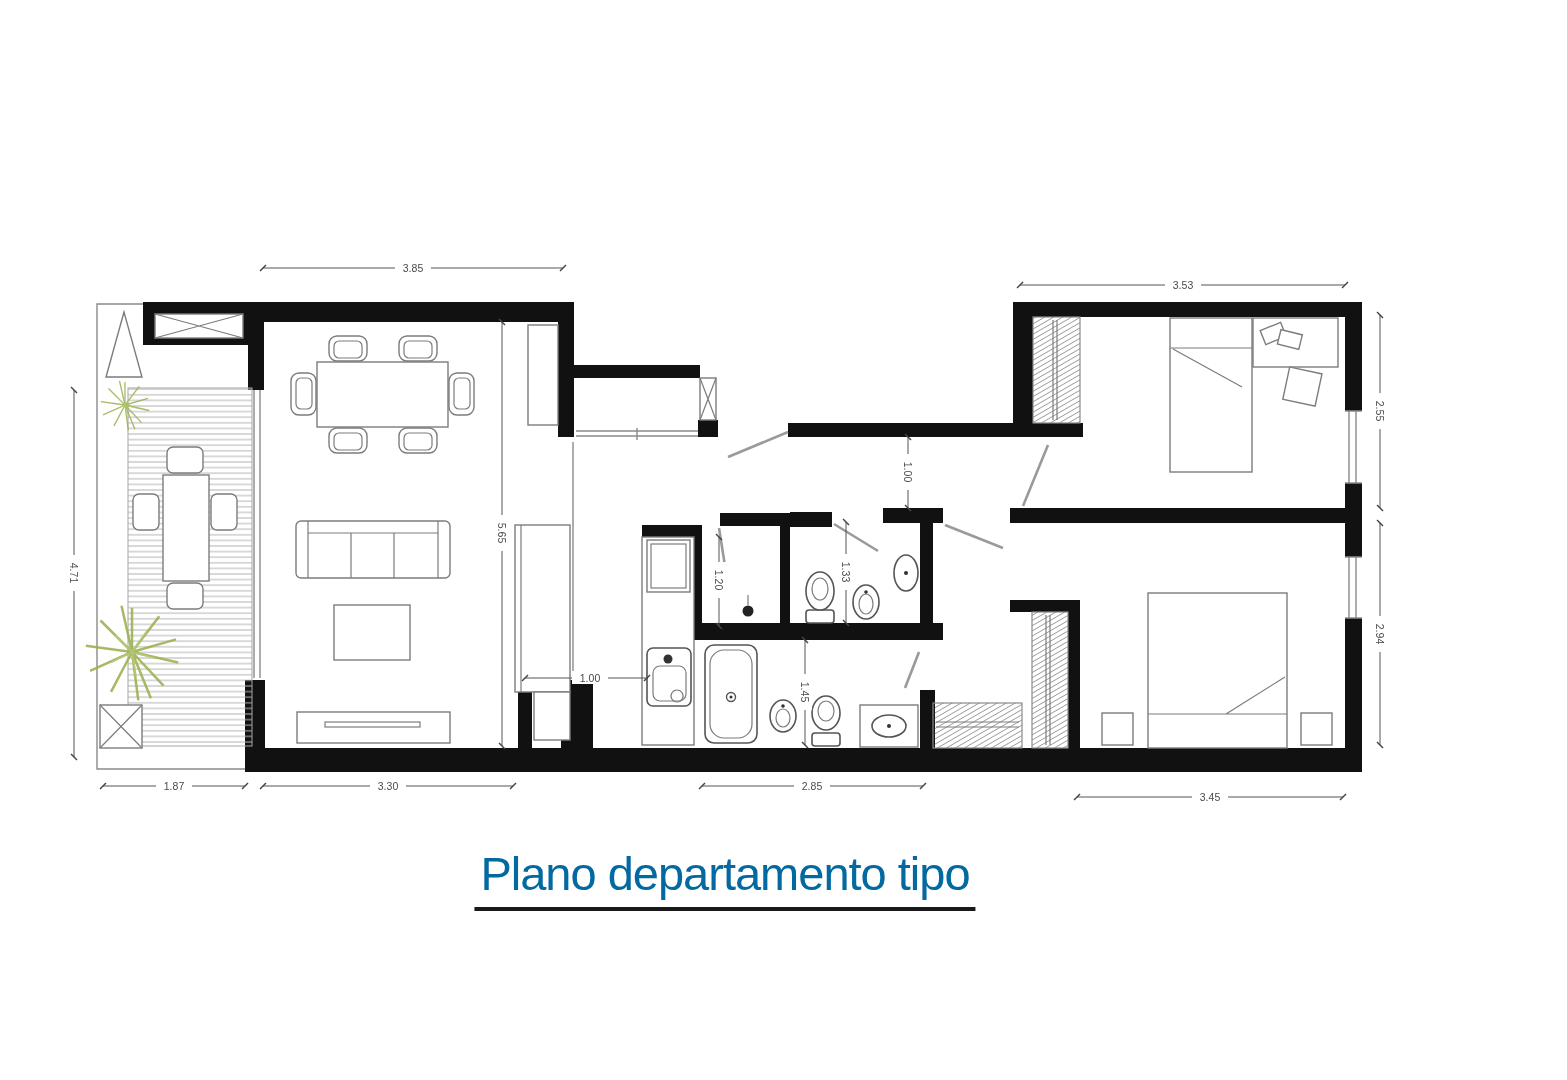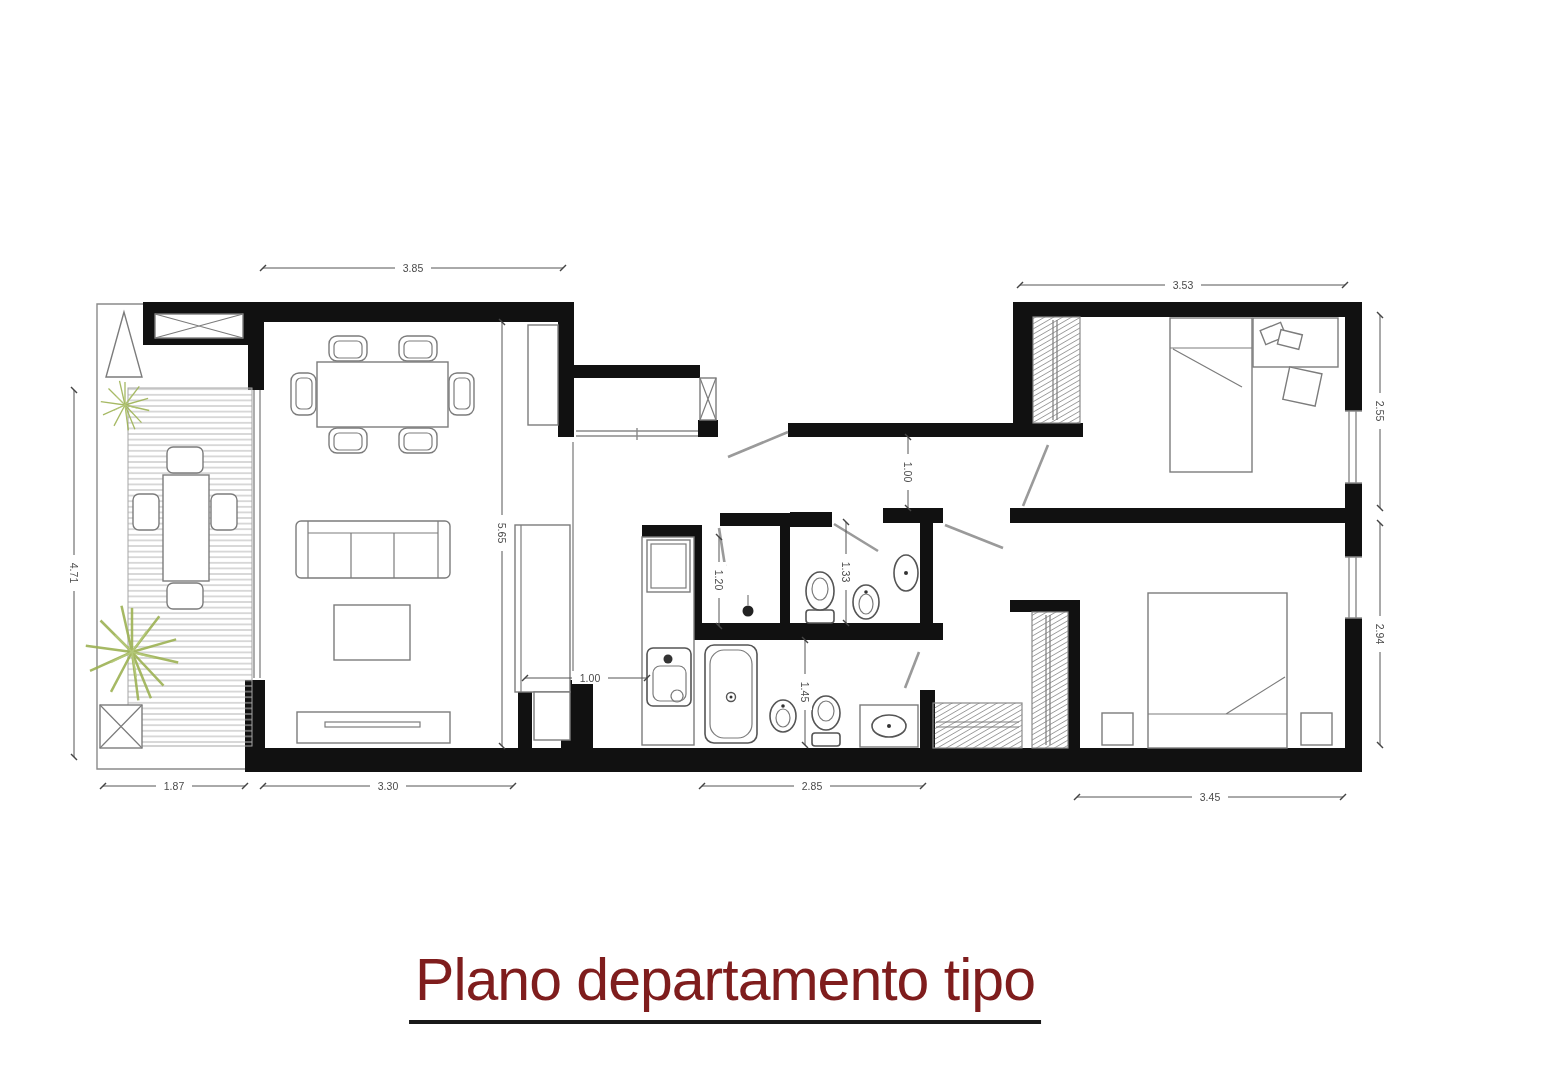--- a/index.html
+++ b/index.html
@@ -8,22 +8,22 @@
   svg{position:absolute;left:0;top:0;}
   .wall{fill:#111111;stroke:none;}
   .thin{stroke:#8a8a8a;stroke-width:1.4;fill:none;}
   .furn{stroke:#7c7c7c;stroke-width:1.4;fill:#ffffff;}
   .furnl{stroke:#7c7c7c;stroke-width:1.2;fill:none;}
   .fix{stroke:#555555;stroke-width:1.6;fill:#ffffff;}
   .leaf{stroke:#9a9a9a;stroke-width:2.6;fill:none;}
   .dimline{stroke:#555555;stroke-width:1;fill:none;}
   .dimt{font:10.5px "Liberation Sans", sans-serif;fill:#4a4a4a;}
   .labelbg{fill:#ffffff;}
-  #title{position:absolute;left:725px;top:946px;transform:translateX(-50%);
-         font-size:59px;color:#7f1d1d;white-space:nowrap;
+  #title{position:absolute;left:725px;top:846px;transform:translateX(-50%);
+         font-size:47px;color:#0369a1;white-space:nowrap;
          border-bottom:4px solid #191919;padding:0 6px 6px 6px;letter-spacing:-1px;}
 </style>
 </head>
 <body>
 
 <div id="canvas">
 <svg width="1567" height="1080" viewBox="0 0 1567 1080">
   <defs>
     <pattern id="deck" width="8" height="5.6" patternUnits="userSpaceOnUse">
       <path d="M0 2.8 H8" stroke="#b3b3b3" stroke-width="1"></path>

